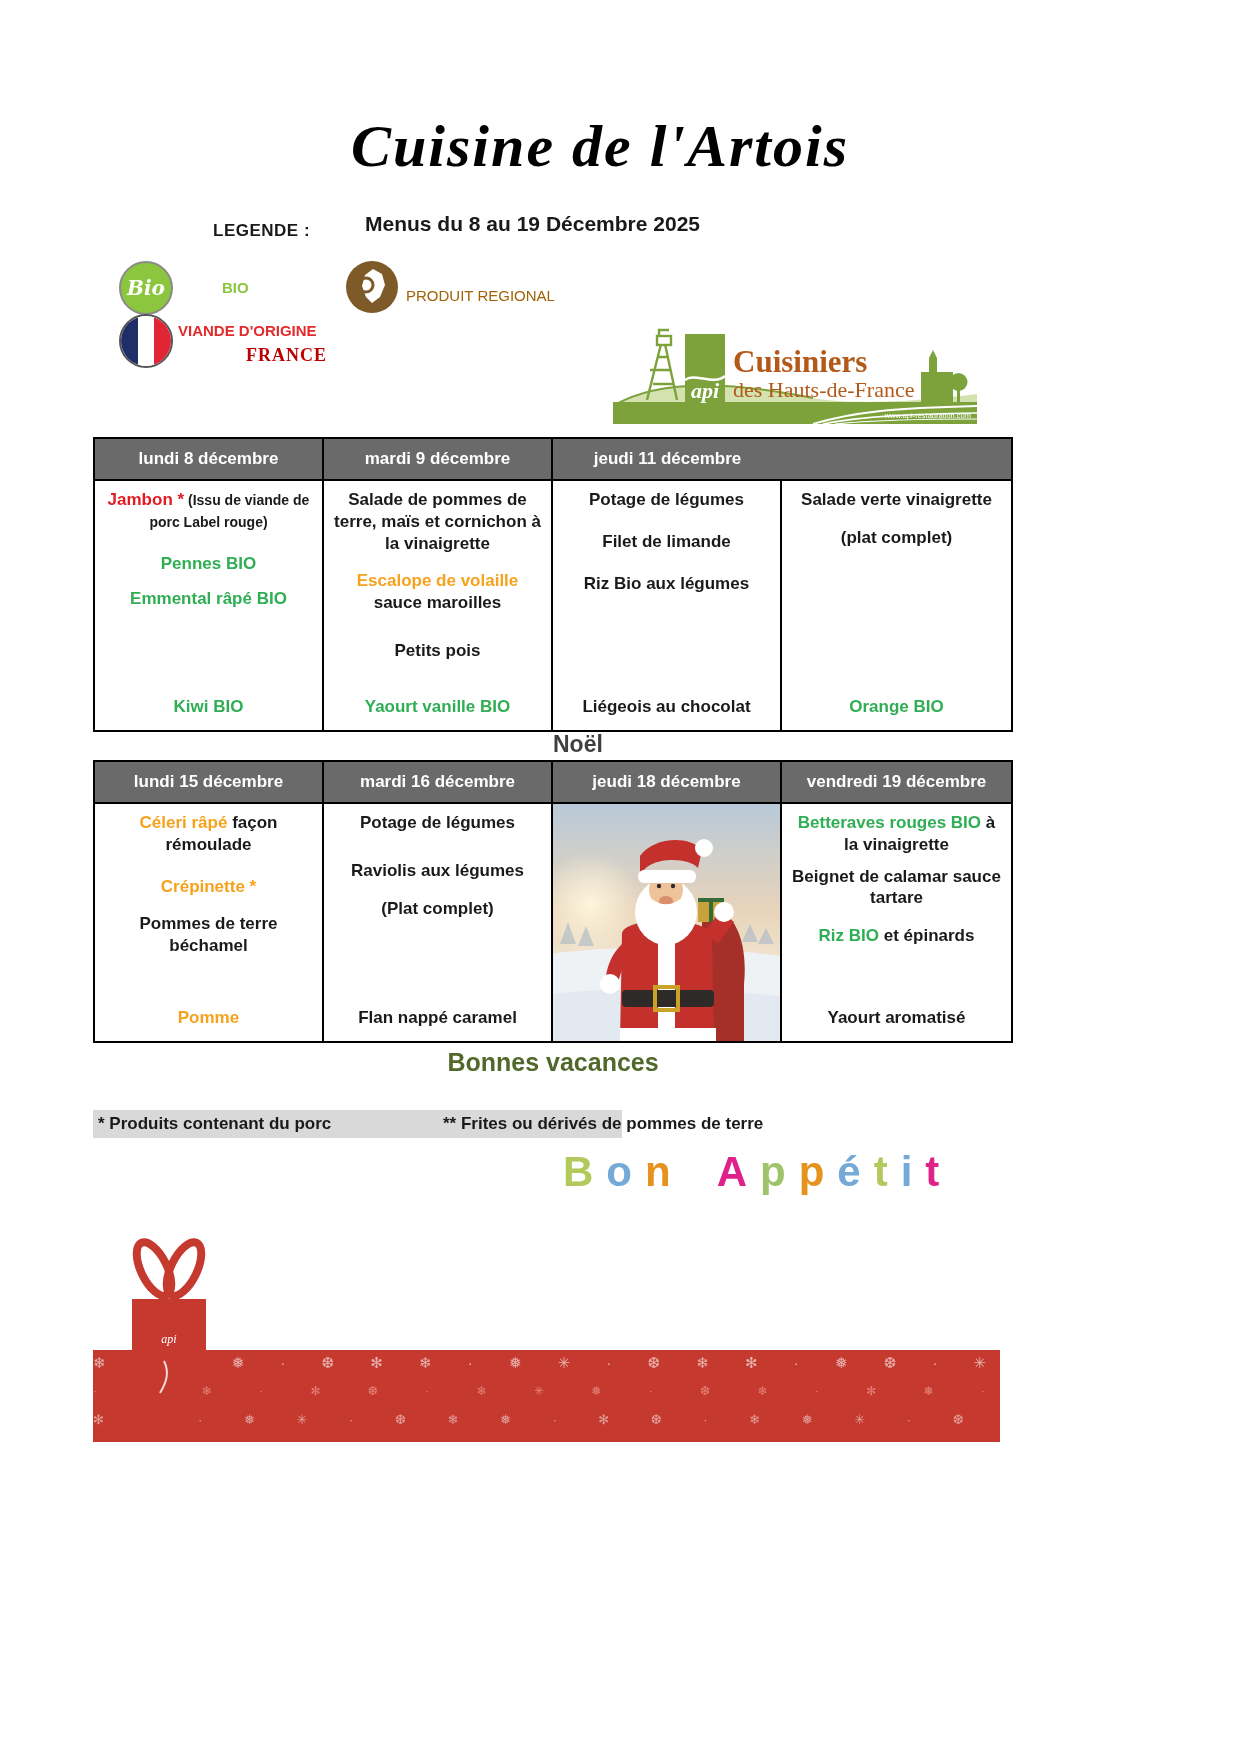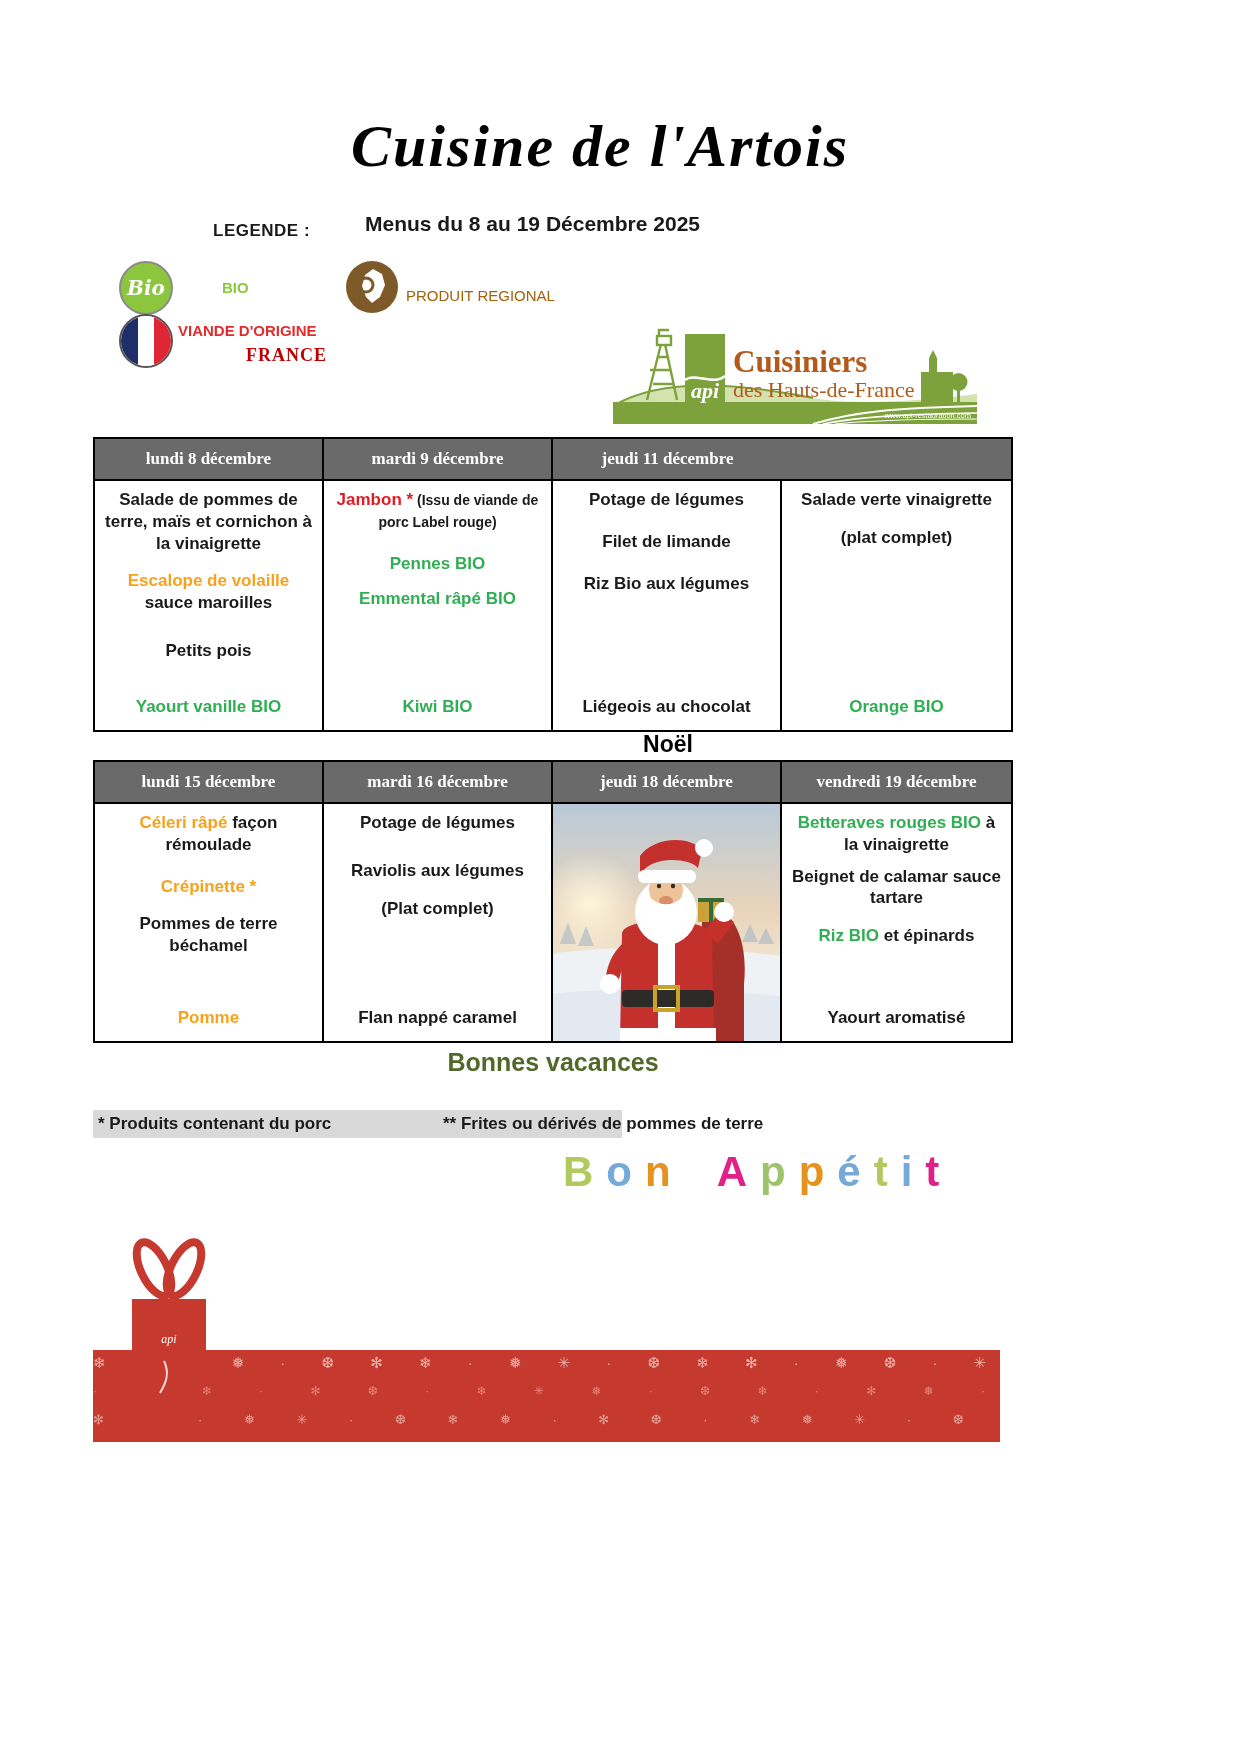--- a/index.html
+++ b/index.html
@@ -31,43 +31,43 @@
 
   
   .logo{position:absolute;left:613px;top:328px;width:364px;height:96px;}
 
   
   .menu-table{position:absolute;left:93px;width:920px;border:2px solid #000;box-sizing:border-box;}
   .t1{top:437px;}
   .t2{top:760px;}
   .menu-header{display:grid;grid-template-columns:repeat(4,1fr);background:#6a6a6a;border-bottom:2px solid #000;}
   .hcell{border-right:2px solid #000;color:#fff;font-weight:bold;font-size:17px;
-         text-align:center;padding:10px 4px;box-sizing:border-box;font-family:Liberation Serif, serif;}
+         text-align:center;padding:10px 4px;box-sizing:border-box;}
   .hcell:last-child{border-right:none;}
   .menu-body{display:grid;grid-template-columns:repeat(4,1fr);background:#fff;}
   .t1 .menu-body{min-height:249px;}
   .t2 .menu-body{min-height:237px;}
   .cell{border-right:2px solid #000;box-sizing:border-box;display:flex;flex-direction:column;
         align-items:center;text-align:center;padding:8px 8px 12px;font-weight:bold;font-size:17px;line-height:1.28;}
   .cell:last-child{border-right:none;}
   .cell.nopad{padding:0;position:relative;}
   .it{margin-top:18px;}
   .it:first-child{margin-top:0;}
   .it.bottom{margin-top:auto;}
   .mt10{margin-top:10px;}.mt14{margin-top:14px;}.mt16{margin-top:16px;}
   .mt26{margin-top:26px;}.mt30{margin-top:20px;}.mt62{margin-top:62px;}
   .org{color:#f6a21d;}
   .grn{color:#2fae54;}
   .red{color:#e11b22;}
   .sm{font-size:14px;}
   .santa{position:absolute;inset:0;width:100%;height:100%;}
 
   
-  .noel{position:absolute;left:553px;top:731px;width:230px;text-align:center;
-        color:#000000;font-weight:bold;font-size:23px;}
+  .noel{position:absolute;left:553px;top:731px;width:230px;
+        color:#404040;font-weight:bold;font-size:23px;}
   .vacances{position:absolute;left:93px;top:1048px;width:920px;text-align:center;
         color:#51682b;font-weight:bold;font-size:25px;}
 
   
   .footnotes{position:absolute;left:93px;top:1110px;width:920px;height:30px;}
   .foot-gray{position:absolute;left:0;top:0;width:529px;height:28px;background:#d9d9d9;}
   .fn{position:absolute;top:4px;font-size:17px;font-weight:bold;white-space:nowrap;}
   .fn1{left:5px;}
   .fn2{left:350px;}
 
@@ -151,30 +151,30 @@
   </div>
 
   <div class="menu-table t1">
     <div class="menu-header">
       <div class="hcell">lundi 8 décembre</div>
       <div class="hcell">mardi 9 décembre</div>
       <div class="hcell">jeudi 11 décembre</div>
     </div>
     <div class="menu-body">
       <div class="cell">
+        <div class="it mt62"><span class="red">Jambon *</span><span class="sm"> (Issu de viande de porc Label rouge)</span></div>
+        <div class="it mt30 grn">Pennes BIO</div>
+        <div class="it mt14 grn">Emmental râpé BIO</div>
+        <div class="it bottom grn">Kiwi BIO</div>
+      </div>
+      <div class="cell">
         <div class="it">Salade de pommes de terre, maïs et cornichon à la vinaigrette</div>
         <div class="it mt16"><span class="org">Escalope de volaille</span><span> sauce maroilles</span></div>
         <div class="it mt26">Petits pois</div>
         <div class="it bottom grn">Yaourt vanille BIO</div>
-      </div>
-      <div class="cell">
-        <div class="it mt62"><span class="red">Jambon *</span><span class="sm"> (Issu de viande de porc Label rouge)</span></div>
-        <div class="it mt30 grn">Pennes BIO</div>
-        <div class="it mt14 grn">Emmental râpé BIO</div>
-        <div class="it bottom grn">Kiwi BIO</div>
       </div>
       <div class="cell">
         <div class="it mt16">Potage de légumes</div>
         <div class="it mt30">Filet de limande</div>
         <div class="it mt30">Riz Bio aux légumes</div>
         <div class="it bottom">Liégeois au chocolat</div>
       </div>
       <div class="cell">
         <div class="it mt16">Salade verte vinaigrette</div>
         <div class="it mt16">(plat complet)</div>

